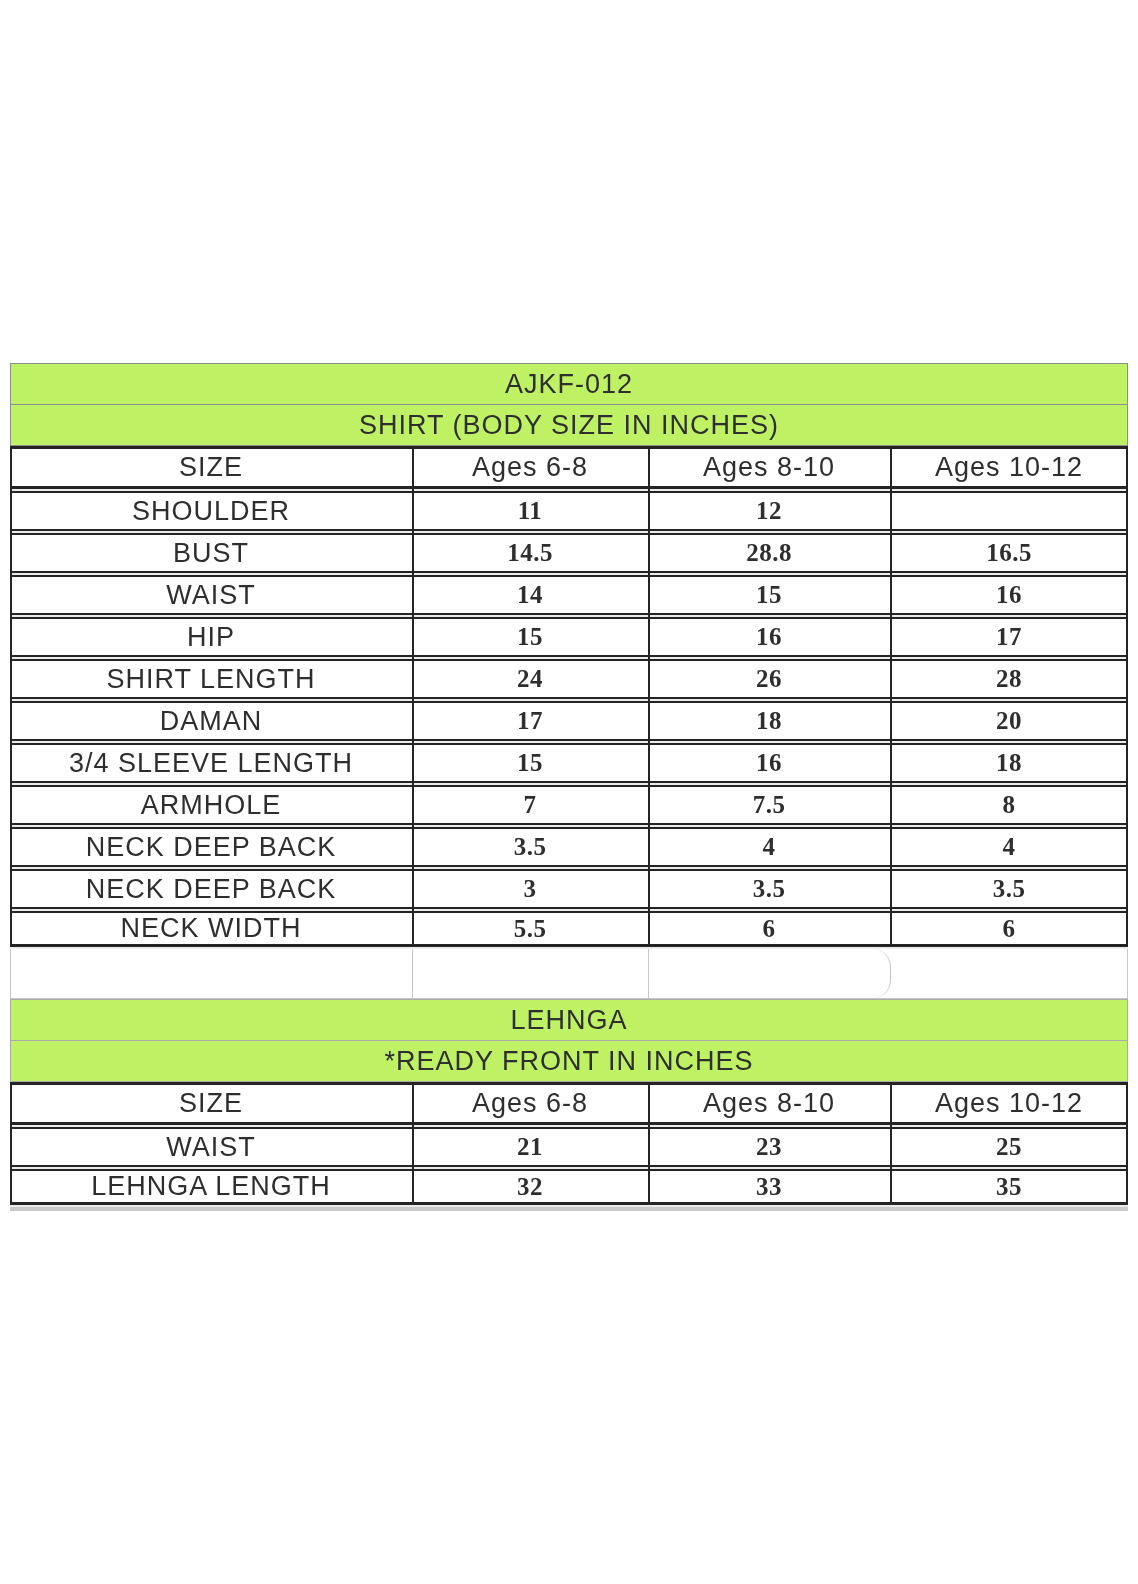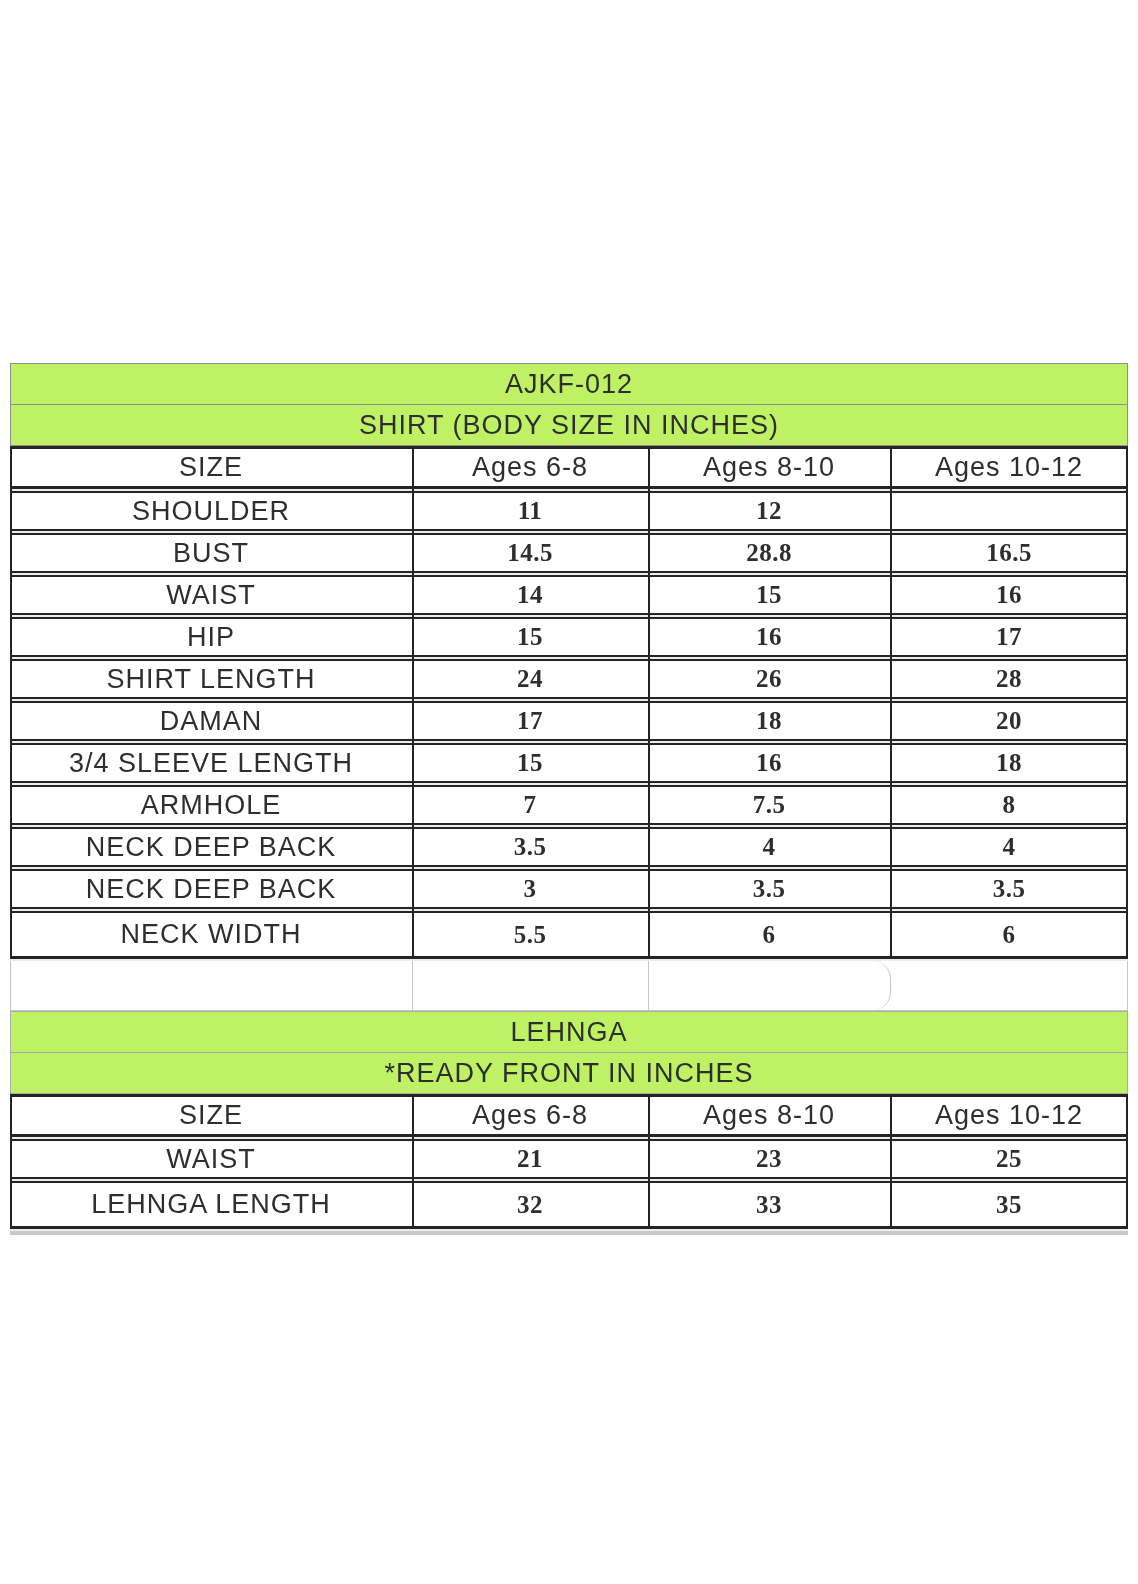--- a/index.html
+++ b/index.html
@@ -28,21 +28,21 @@
   }
   .vl-0{left:0;} .vl-1{left:402px;} .vl-2{left:638px;} .vl-3{left:880px;} .vl-4{right:0;}
   .row{
     box-sizing:border-box;display:flex;background:#ffffff;
     border-top:2px solid #242424;border-bottom:2px solid #242424;
   }
   .row.header{
     height:43px;border-top-width:3px;border-bottom-width:3px;margin-bottom:2px;
   }
   .row.data{height:40px;margin-bottom:2px;}
-  .row.data.last{height:48px;border-bottom-width:3px;margin-bottom:0;}
+  .row.data.last{height:36px;border-bottom-width:3px;margin-bottom:0;}
   .row.header:last-child,.tablock .row:last-child{margin-bottom:0;}
   .cell{
     box-sizing:border-box;display:flex;align-items:center;justify-content:center;
     overflow:hidden;white-space:nowrap;
   }
   .c1{width:402px;} .c2{width:236px;} .c3{width:242px;border-radius:18px;} .c4{flex:1;}
   .lab{font-size:27px;letter-spacing:1px;color:#2e2e2e;}
   .num{
     font-family:Liberation Serif, serif;font-weight:bold;
     font-size:25px;letter-spacing:0.5px;color:#2e2e2e;

